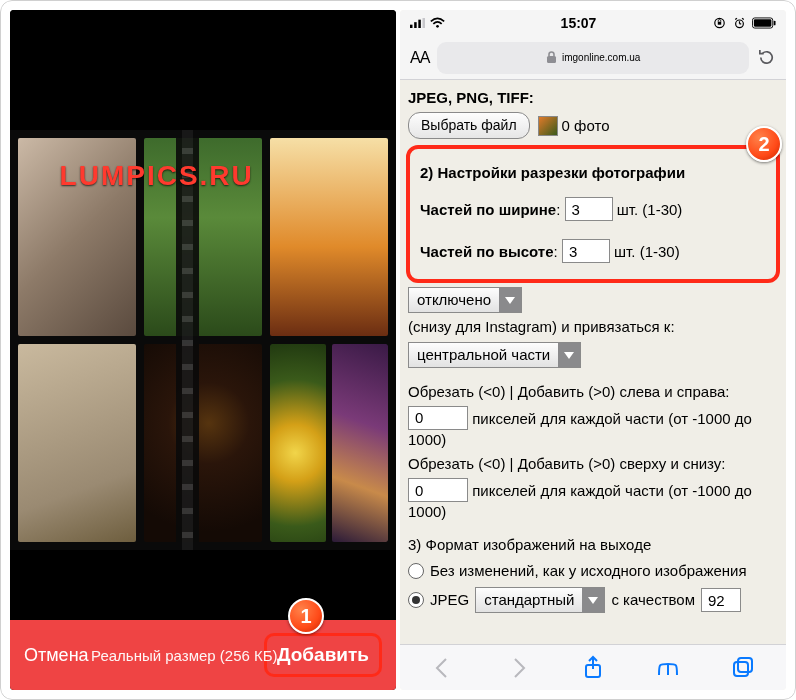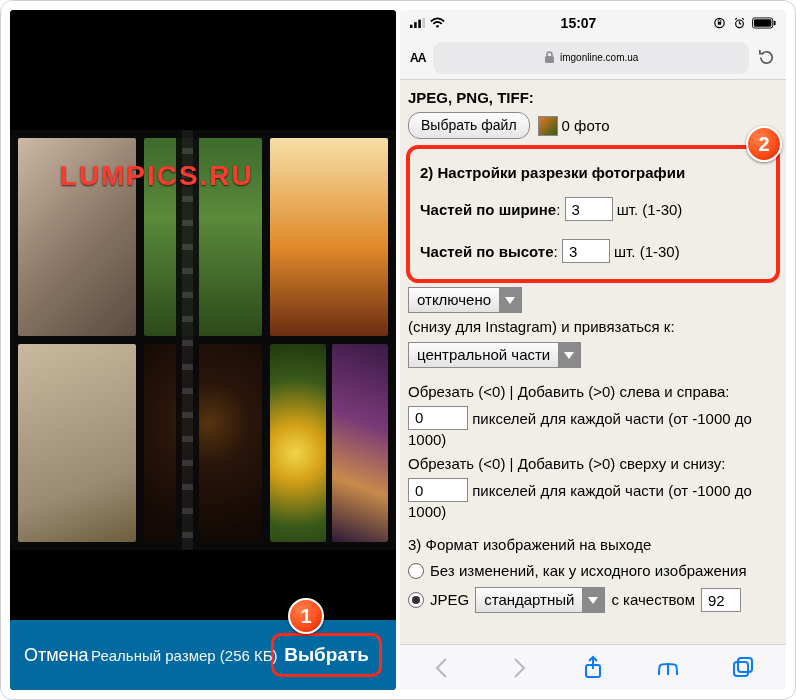--- a/index.html
+++ b/index.html
@@ -100,21 +100,21 @@
     letter-spacing: 2px;
     color: #ff3a2e;
     text-shadow: 0 1px 2px rgba(0,0,0,.7);
     transform: translateX(-50%);
     white-space: nowrap;
     pointer-events: none;
   }
 
   .left-bottom {
     height: 70px;
-    background: #0369a1;
+    background: #ef4444;
     display: flex;
     align-items: center;
     justify-content: space-between;
     padding: 0 14px;
     position: relative;
   }
   .lb-left { font-size: 18px; color: #fff; }
   .lb-mid  { font-size: 15px; color: #fff; opacity: .95; position: absolute; left: 50%; transform: translateX(-60%); white-space: nowrap;}
   .lb-right {
     font-size: 19px;
@@ -146,21 +146,21 @@
 
   .url-bar {
     height: 44px;
     background: #f5f5f5;
     display: flex;
     align-items: center;
     padding: 0 10px;
     gap: 8px;
     border-bottom: 1px solid #d2d2d6;
   }
-  .aa { font-weight: 700; font-size: 12px; letter-spacing: -1px; }
+  .aa { font-weight: 400; font-size: 16px; letter-spacing: -1px; }
   .url {
     flex: 1;
     background: #e9e9eb;
     border-radius: 9px;
     height: 32px;
     display: flex;
     align-items: center;
     justify-content: center;
     gap: 5px;
     font-size: 10px;
@@ -288,21 +288,21 @@
             <div class="t6b"></div>
         </div>
         <div class="film-strip"></div>
       </div>
       <div class="brand">LUMPICS.RU</div>
     </div>
 
     <div class="left-bottom">
       <span class="lb-left">Отмена</span>
       <span class="lb-mid">Реальный размер (256 КБ)</span>
-      <span class="lb-right">Выбрать</span>
+      <span class="lb-right">Добавить</span>
     </div>
 
     <div class="callout" style="left:278px; bottom:56px;">1</div>
   </div>
 
   <div class="pane right">
     <div class="status-bar">
       <div class="sb-left">
         <svg class="svg-ic" viewBox="0 0 18 12">
             <rect x="0" y="8" width="3" height="4" fill="#000"></rect>

